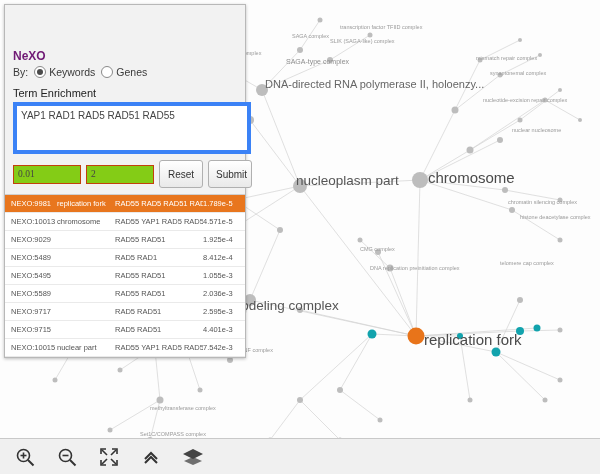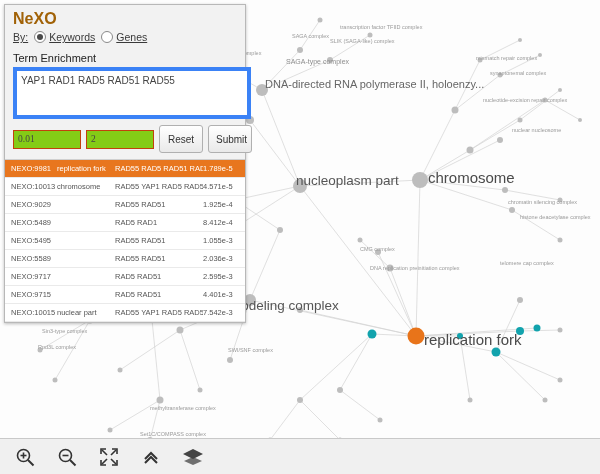--- a/index.html
+++ b/index.html
@@ -41,24 +41,25 @@
   #control-panel {
     position: absolute;
     left: 4px; top: 4px;
     width: 240px;
     background: #f2f2f2;
     border: 1px solid #b8b8b8;
     box-shadow: 0 1px 3px rgba(0,0,0,.25);
     font-size: 11px;
   }
   #panel-title {
-    font-size: 16px;
+    font-size: 12px;
     font-weight: bold;
-    color: #a16207;
+    color: #701a75;
     padding: 5px 8px 3px 8px;
+    margin-top: 39px;
   }
   .search-row {
     display: flex;
     align-items: center;
     padding: 0 6px 5px 6px;
     gap: 4px;
   }
   #search-input {
     flex: 1;
     height: 19px;
@@ -80,21 +81,20 @@
     cursor: pointer;
     padding: 0;
   }
   .radio-row {
     display: flex;
     align-items: center;
     gap: 6px;
     padding: 0 8px 6px 8px;
     font-size: 10.5px;
     color: #3a3a3a;
-    text-decoration: underline;
   }
   .radio-item { display: flex; align-items: center; gap: 3px; }
   .radio {
     width: 10px; height: 10px;
     border: 1px solid #8a8a8a;
     border-radius: 50%;
     background: #fff;
     display: inline-block;
     position: relative;
   }

